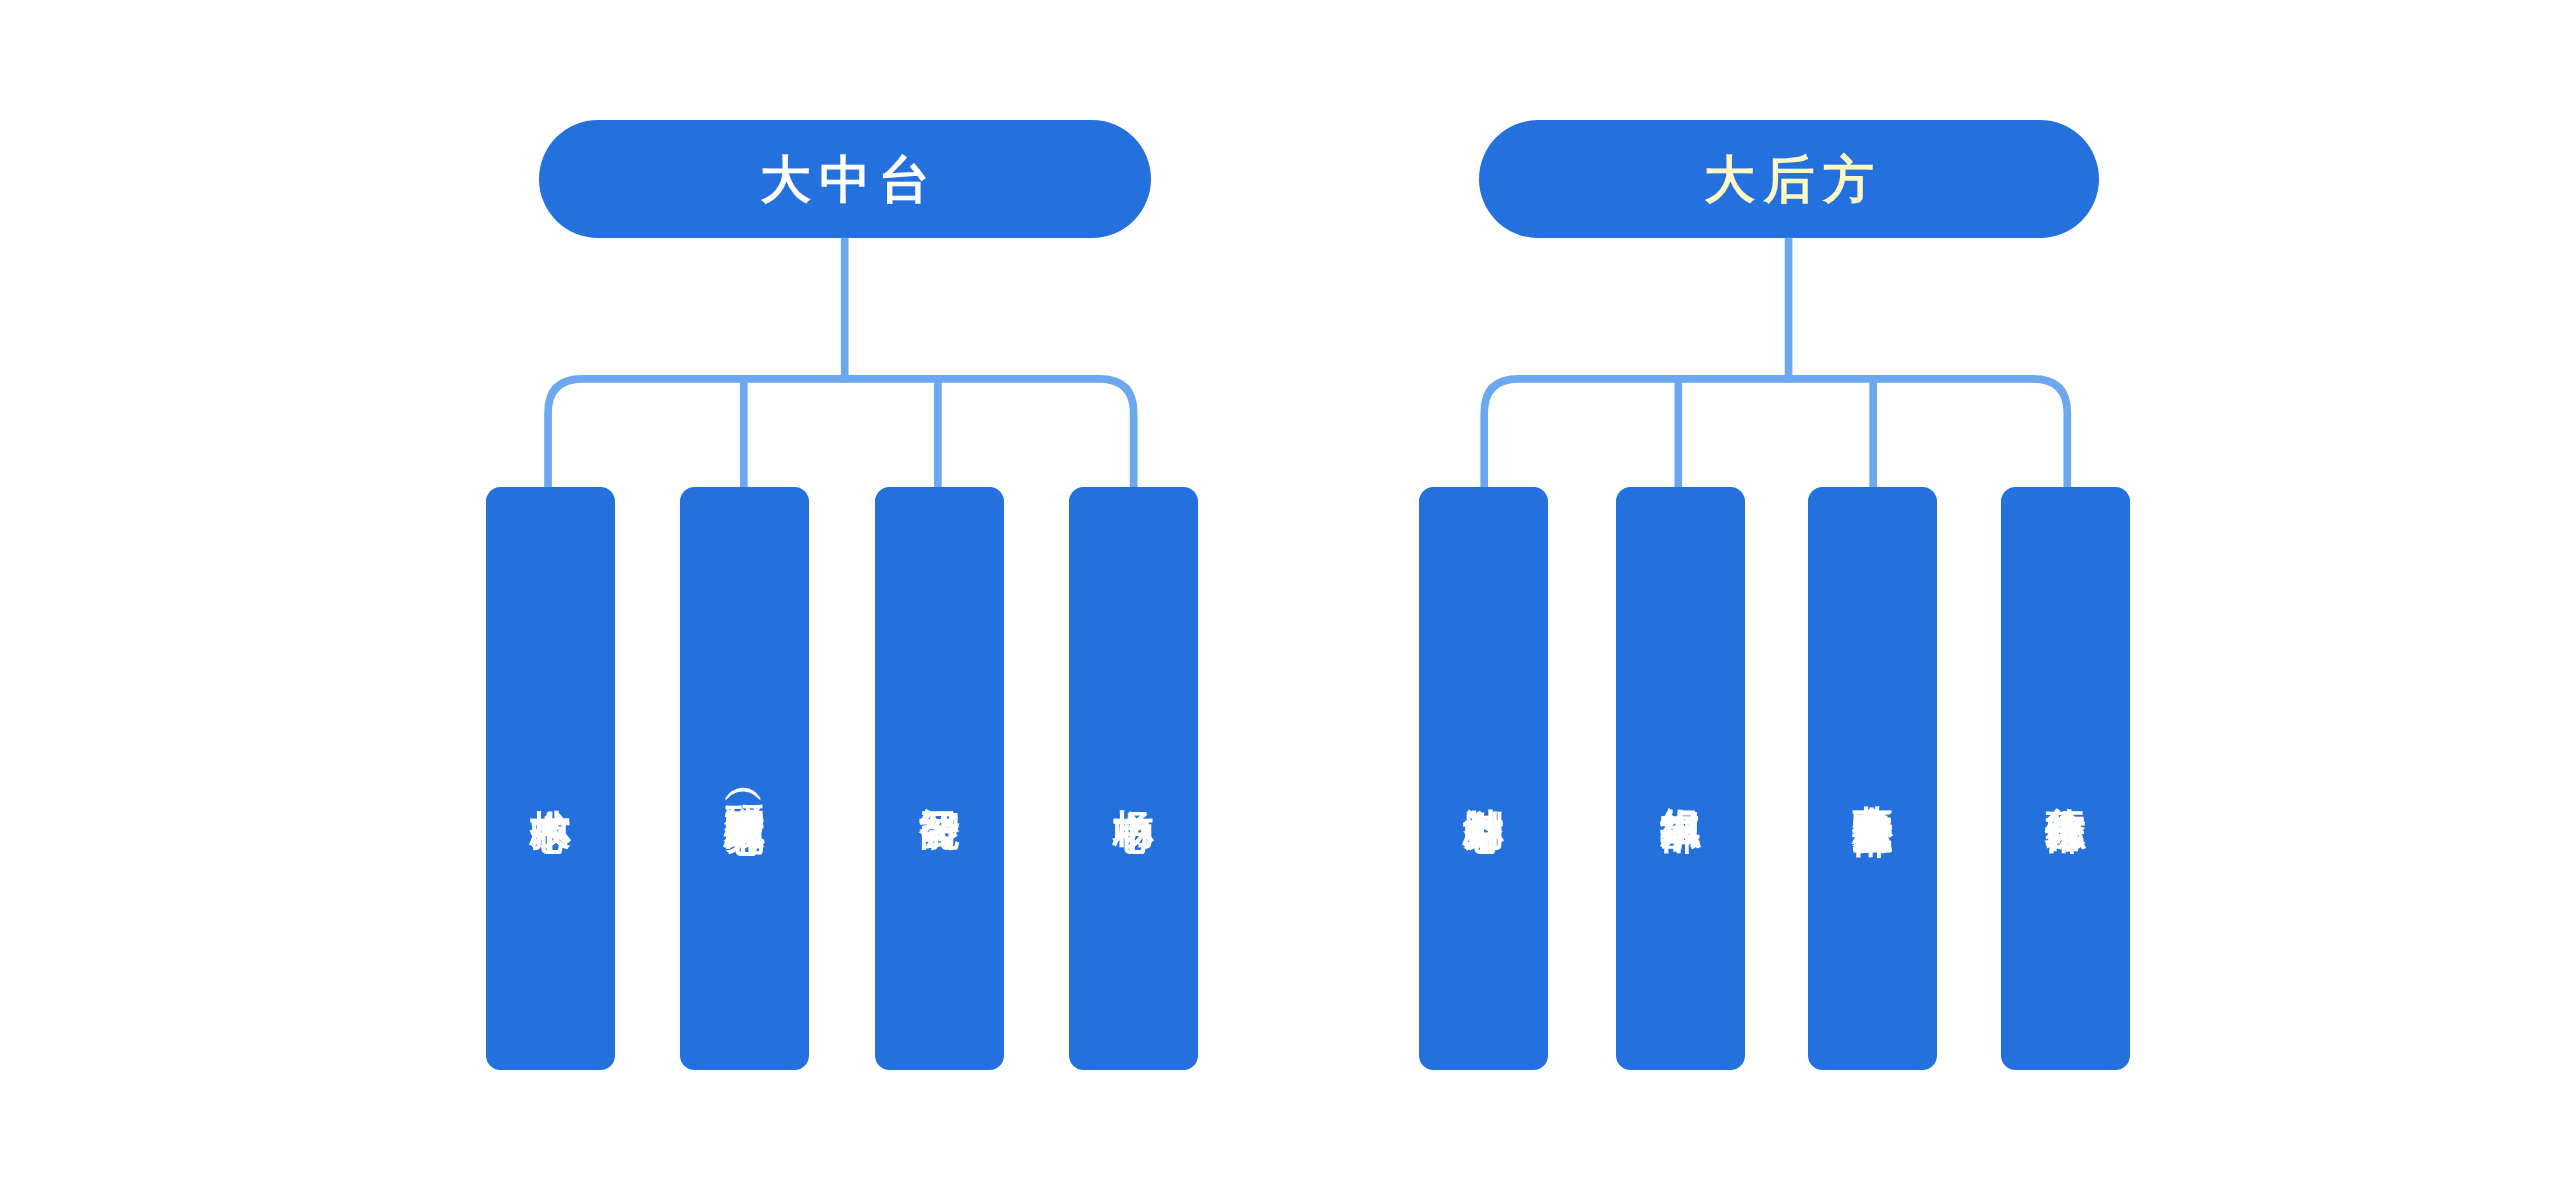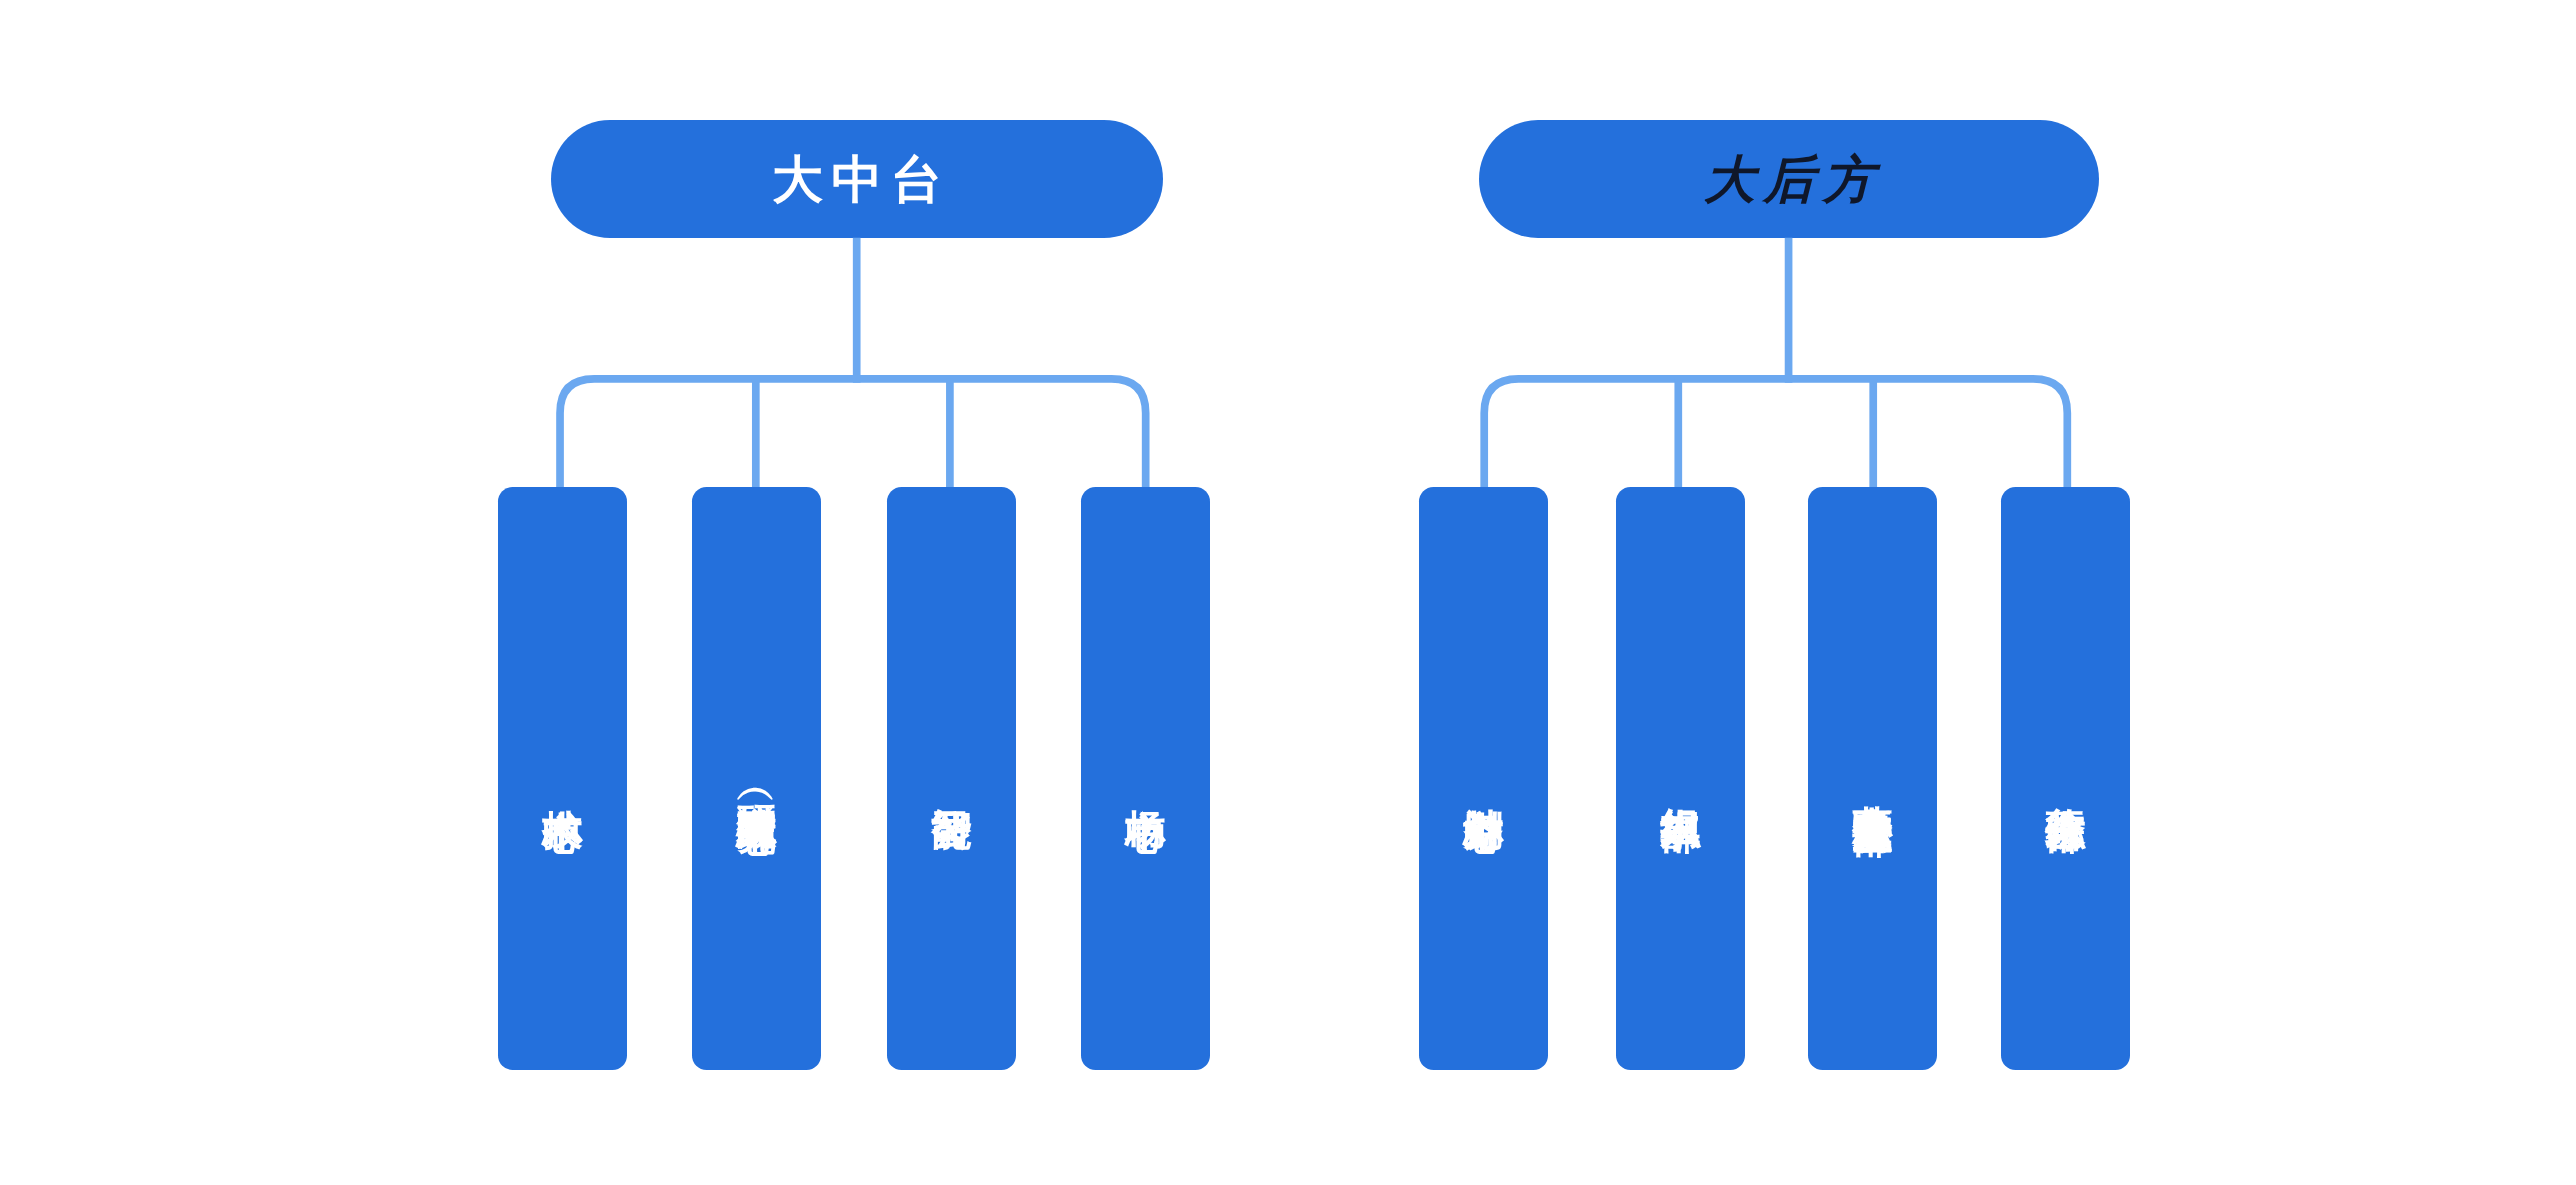--- a/index.html
+++ b/index.html
@@ -87,21 +87,21 @@
   }
   
   .leaf-label.wrapped {
     max-height: 368px;
   }
 </style>
 </head>
 <body>
 
 <div id="org-canvas">
-    <div class="org-group" style="left: 12px; width: 2092px; text-decoration: underline;">
+    <div class="org-group" style="left: 0px; width: 2092px; text-decoration: underline;">
       <div class="group-pill" style="left: 539px; top: 120px; width: 612px; background: rgb(36, 112, 220);">
         <span class="group-pill-label" style="color: rgb(255, 255, 255);">大中台</span>
       </div>
       <svg class="connector-svg" width="2576" height="1186" viewBox="0 0 3013 1387">
         <path d="M 988 278 L 988 447.5" fill="none" stroke="#6ba8f0" stroke-width="9" stroke-linecap="butt"></path>
         <path d="M 641 570 L 641 483 Q 641 443 681 443 L 1286 443 Q 1326 443 1326 483 L 1326 570" fill="none" stroke="#6ba8f0" stroke-width="9" stroke-linecap="butt"></path>
         <path d="M 870 443 L 870 570" fill="none" stroke="#6ba8f0" stroke-width="9" stroke-linecap="butt"></path>
         <path d="M 1097 443 L 1097 570" fill="none" stroke="#6ba8f0" stroke-width="9" stroke-linecap="butt"></path>
       </svg>
       <div class="leaf-box" style="left: 486px; width: 129px; background: rgb(36, 112, 220);">
@@ -112,21 +112,21 @@
       </div>
       <div class="leaf-box" style="left: 875px; width: 129px; background: rgb(36, 112, 220);">
         <span class="leaf-label" style="color: rgb(255, 255, 255);">智能公司</span>
       </div>
       <div class="leaf-box" style="left: 1069px; width: 129px; background: rgb(36, 112, 220);">
         <span class="leaf-label" style="color: rgb(255, 255, 255);">市场中心</span>
       </div>
     </div>
     <div class="org-group" style="left: 0px; width: 2576px;">
       <div class="group-pill" style="left: 1479px; top: 120px; width: 620px; background: rgb(36, 112, 220);">
-        <span class="group-pill-label" style="color: #0f172a; font-style: italic;">大后方</span>
+        <span class="group-pill-label" style="color: #fef9c3;">大后方</span>
       </div>
       <svg class="connector-svg" width="2576" height="1186" viewBox="0 0 3013 1387">
         <path d="M 2092 278 L 2092 447.5" fill="none" stroke="#6ba8f0" stroke-width="9" stroke-linecap="butt"></path>
         <path d="M 1736 570 L 1736 483 Q 1736 443 1776 443 L 2378 443 Q 2418 443 2418 483 L 2418 570" fill="none" stroke="#6ba8f0" stroke-width="9" stroke-linecap="butt"></path>
         <path d="M 1963 443 L 1963 570" fill="none" stroke="#6ba8f0" stroke-width="9" stroke-linecap="butt"></path>
         <path d="M 2191 443 L 2191 570" fill="none" stroke="#6ba8f0" stroke-width="9" stroke-linecap="butt"></path>
       </svg>
       <div class="leaf-box" style="left: 1419px; width: 129px; background: rgb(36, 112, 220);">
         <span class="leaf-label" style="color: rgb(255, 255, 255);">计划财务中心</span>
       </div>

